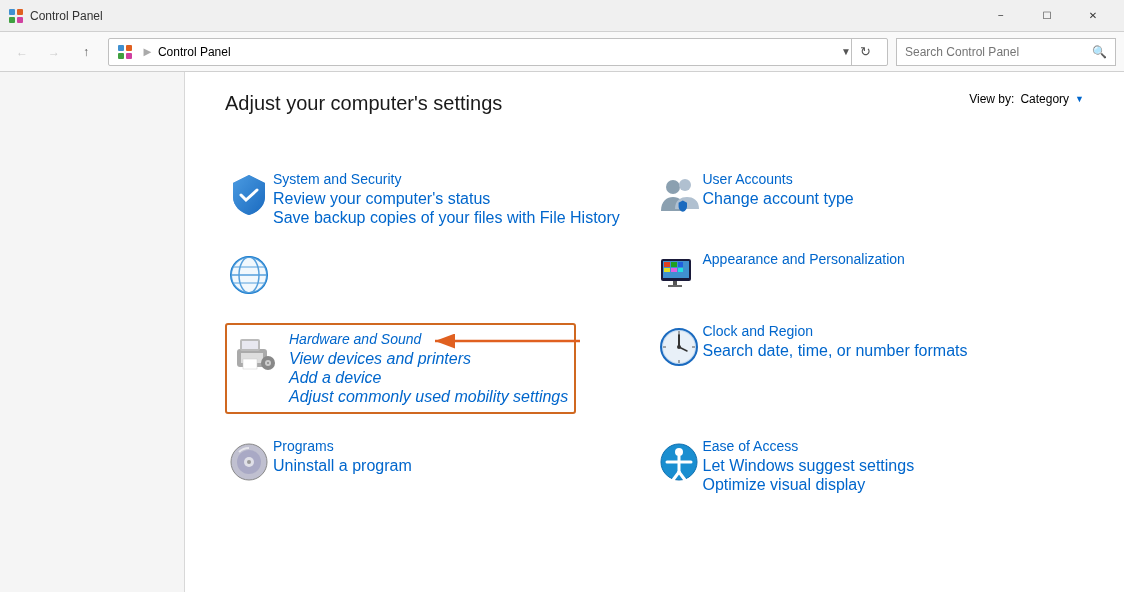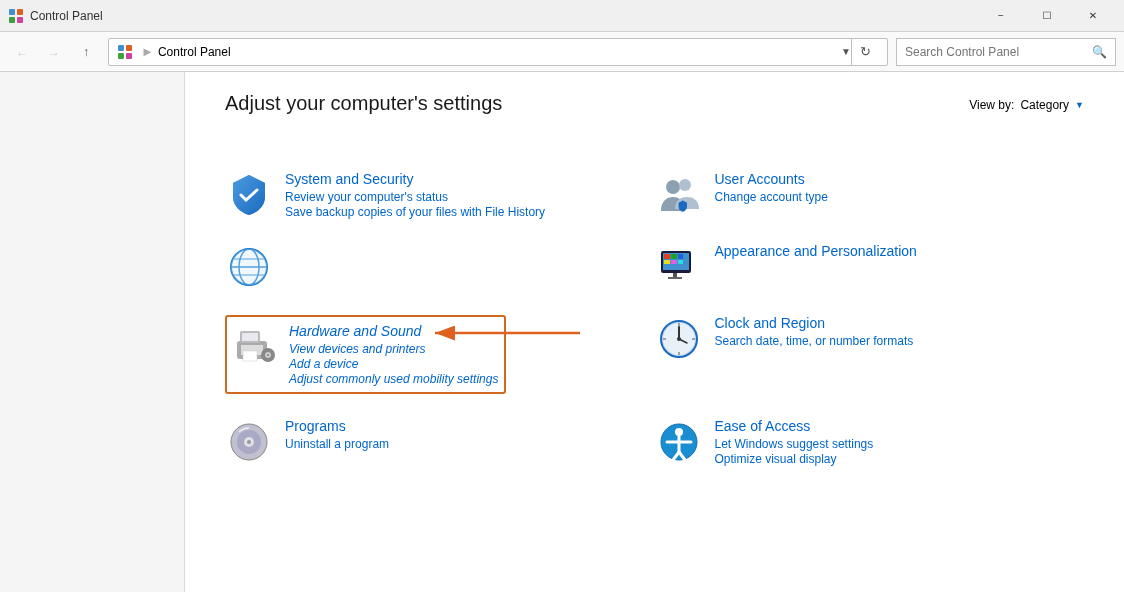--- a/index.html
+++ b/index.html
@@ -177,21 +177,21 @@
       display: grid;
       grid-template-columns: 1fr 1fr;
       gap: 0;
       flex: 1;
     }
 
     .category-item {
       display: flex;
       align-items: flex-start;
       padding: 12px 16px 12px 0;
-      gap: 12px;
+      gap: 0;
     }
 
     .category-icon {
       width: 48px;
       height: 48px;
       flex-shrink: 0;
       display: flex;
       align-items: center;
       justify-content: center;
     }
@@ -207,21 +207,21 @@
       margin-bottom: 3px;
     }
 
     .category-links {
       display: flex;
       flex-direction: column;
       gap: 1px;
     }
     .category-link {
       color: #0066cc;
-      font-size: 12px;
+      font-size: 16px;
       cursor: pointer;
       text-decoration: none;
     }
   </style>
 </head>
 <body>
 
 <div class="title-bar">
   <div class="title-bar-icon">
 
@@ -268,21 +268,21 @@
 
 <div class="main">
 
   <div class="nav-pane">
   </div>
 
   <div class="content">
 
     <div class="top-area">
       <h1 class="page-title">Adjust your computer's settings</h1>
-      <div style="display:flex; align-items:center; gap:6px; font-size:12px; margin-top:6px;">
+      <div style="display:flex; align-items:center; gap:6px; font-size:12px; ">
         <span>View by:</span>
         <span style="color:#000000; cursor:pointer;">Category</span>
         <span style="color:#0066cc; font-size:9px;">▼</span>
       </div>
     </div>
 
     <div class="categories-grid">
 
       <div class="category-item">
         <div class="category-icon">

